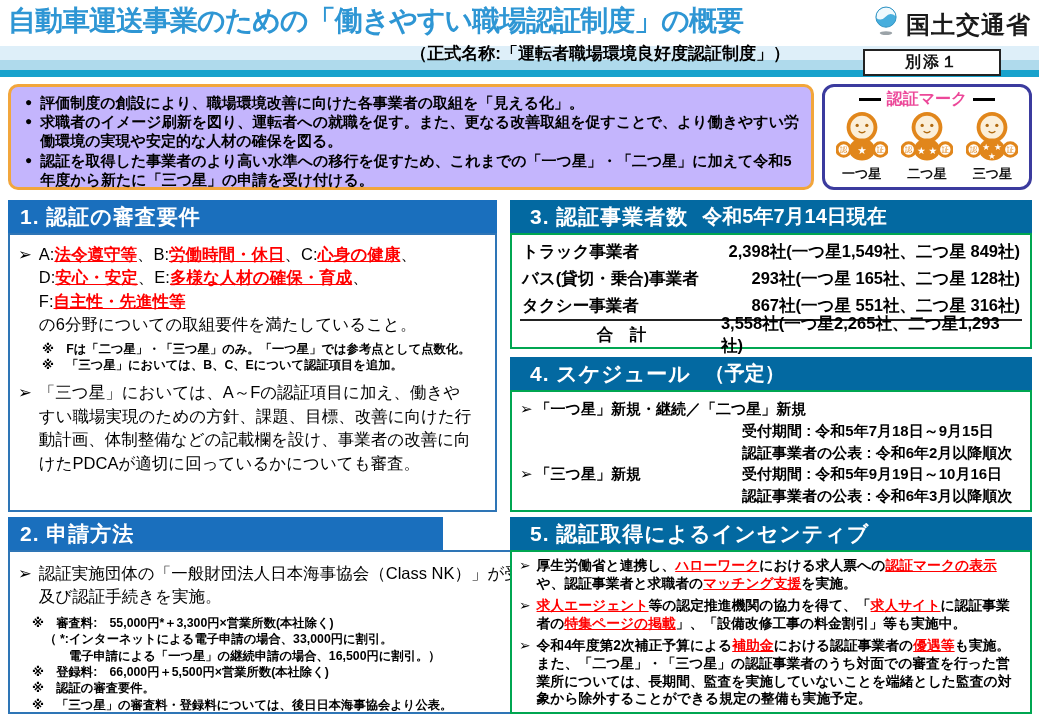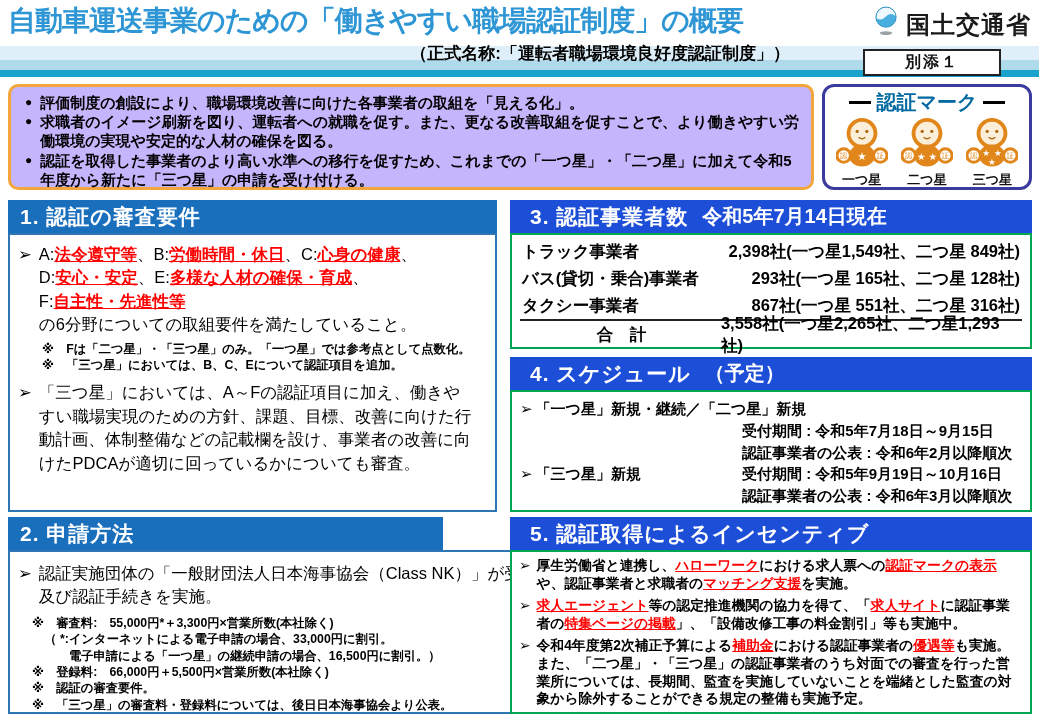--- a/index.html
+++ b/index.html
@@ -20,31 +20,31 @@
   
   .intro-box{left:8px;top:84px;width:806px;height:106px;background:#c4b5fd;
     border:3px solid #F2A63C;border-radius:10px;padding:6px 10px 4px 12px;}
   .dot-item{display:flex;font-size:15px;font-weight:bold;line-height:1.28;color:#000;}
   .dot-item::before{content:"●";font-size:12px;margin:2px 8px 0 2px;flex:0 0 auto;}
 
   
   .cert-box{left:822px;top:84px;width:210px;height:106px;background:#fff;
     border:3px solid #3B3B9E;border-radius:12px;padding:2px 4px;}
   .cert-title{display:flex;align-items:center;justify-content:center;gap:6px;
-    font-size:20px;font-weight:bold;color:#0369a1;}
+    font-size:16px;font-weight:bold;color:#ec4899;}
   .cert-title::before,.cert-title::after{content:"";flex:0 0 22px;height:2.5px;background:#000;}
   .badges{display:flex;justify-content:space-around;margin-top:0px;}
   .badge{display:flex;flex-direction:column;align-items:center;}
   .badge-label{font-size:13px;font-weight:bold;margin-top:-3px;}
 
   
   .sec-head{height:33px;color:#fff;font-size:21px;font-weight:bold;
     display:flex;align-items:center;padding:0 12px;letter-spacing:1px;}
   .head-blue{background:#1A6FBD;}
-  .head-green{background:#1d4ed8;padding-left:20px;}
+  .head-green{background:#0369a1;padding-left:20px;}
   .sec-body{background:#fff;}
   .body-blue{border:2.5px solid #2E75B6;}
   .body-green{border:2.5px solid #00A651;}
   .head-sub{font-size:20px;font-weight:bold;margin-left:14px;letter-spacing:0;}
 
   .arrow-item{display:flex;font-size:16.5px;line-height:1.42;color:#000;}
   .arrow-item::before{content:"➢";margin-right:7px;flex:0 0 auto;}
   .seg-red{color:#FF0000;font-weight:bold;text-decoration:underline;}
   .fine{font-size:12.3px;line-height:1.33;font-weight:bold;color:#000;white-space:pre-wrap;}
 

